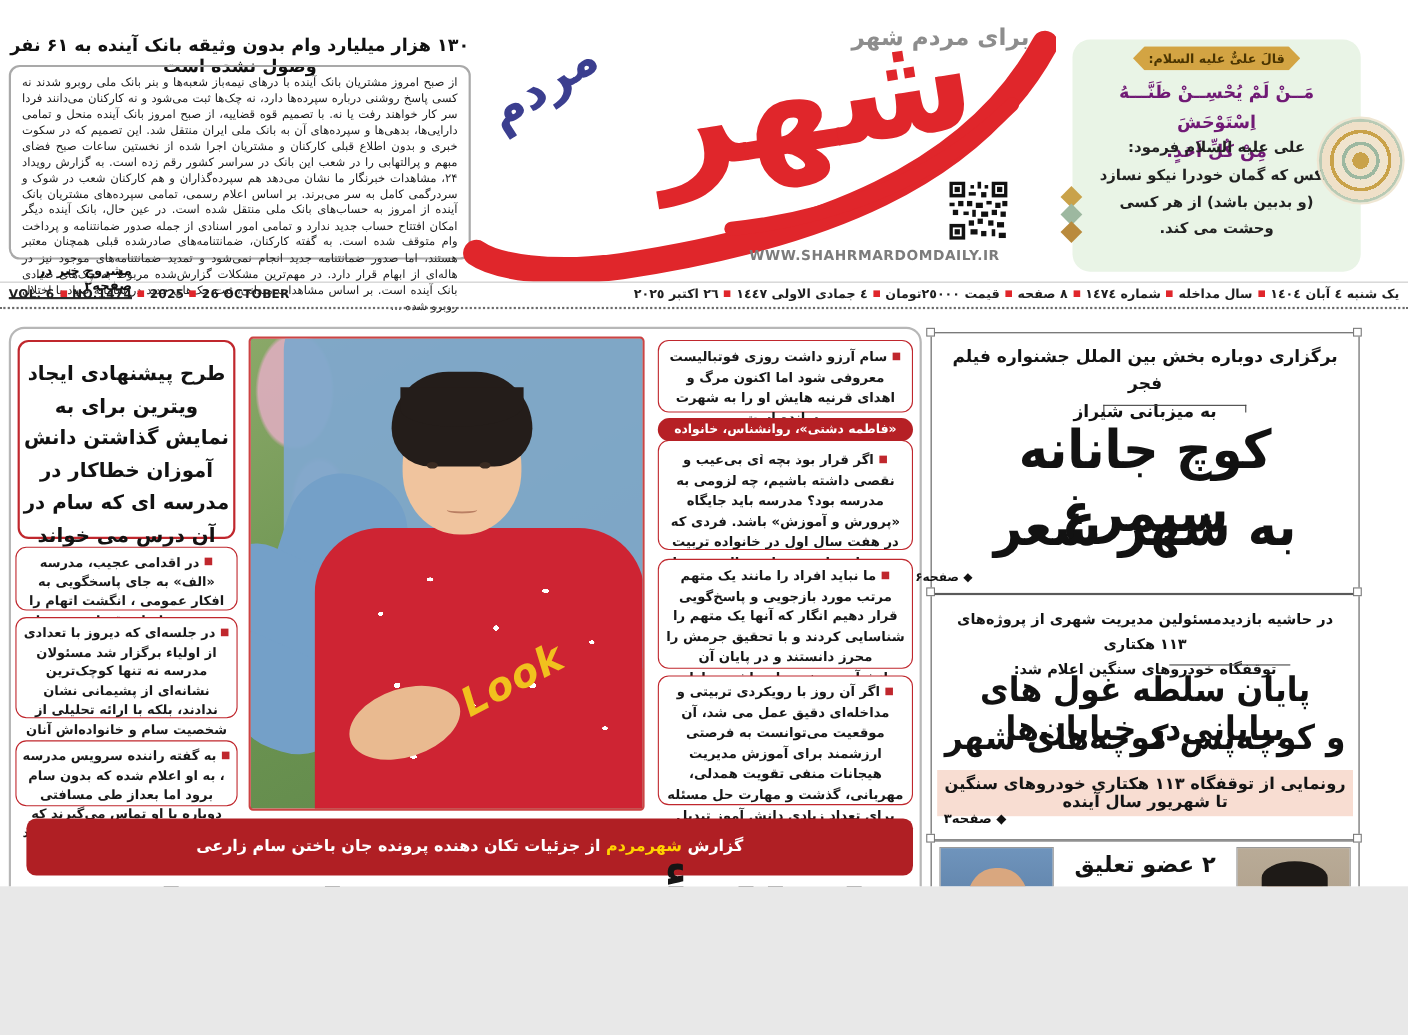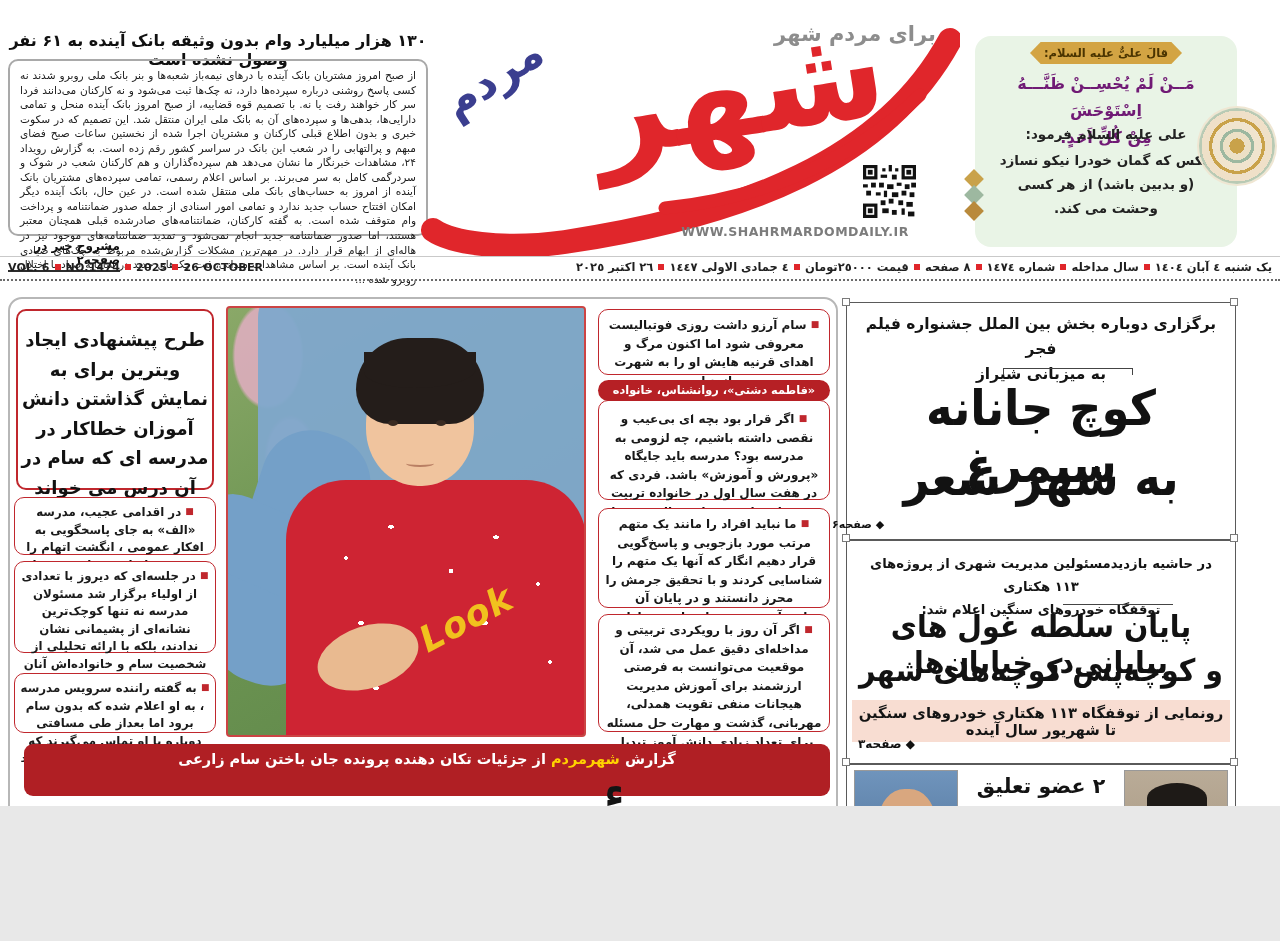--- a/index.html
+++ b/index.html
@@ -74,21 +74,21 @@
 
   
   .midbox { left:598px; width:232px; font-size:12px; line-height:18.6px; font-weight:bold; color:#181818; text-align:center; padding:5px 6px; }
   .m1 { top:309px; height:66px; }
   .pill { left:598px; top:380px; width:232px; height:21px; background:#b62025; border-radius:11px; color:#fff; font-size:11.3px; font-weight:bold; text-align:center; line-height:21px; z-index:3; }
   .m2 { top:400px; height:100px; padding-top:8px; }
   .m3 { top:508px; height:100px; }
   .m4 { top:614px; height:118px; }
 
   
-  .banner { left:24px; top:744px; width:806px; height:52px; background:#b01f24; border-radius:9px; color:#fff; text-align:center; font-size:14.5px; font-weight:bold; line-height:24px; padding-top:3px; }
+  .banner { left:24px; top:744px; width:806px; height:52px; background:#b01f24; border-radius:9px; color:#fff; text-align:center; font-size:14.5px; font-weight:bold; line-height:24px; padding-top:14px; }
   .banner .brand { color:#ffd200; }
   .mega-head { left:24px; top:792px; width:806px; text-align:center; font-size:78px; font-weight:bold; color:#141414; transform:scaleY(1.12); transform-origin:top; letter-spacing:-1px; }
   .pref4 { left:26px; top:886px; font-size:11px; font-weight:bold; color:#111; }
 
   
   .rbox { border:1.5px solid #5a5a5a; background:#fff; }
   .r1 { left:846px; top:302px; width:390px; height:238px; }
   .r2 { left:846px; top:540px; width:390px; height:224px; }
   .r3 { left:846px; top:764px; width:390px; height:150px; }
   .corner { position:absolute; width:8px; height:8px; background:#fff; border:1.3px solid #7a7a7a; z-index:2; }

